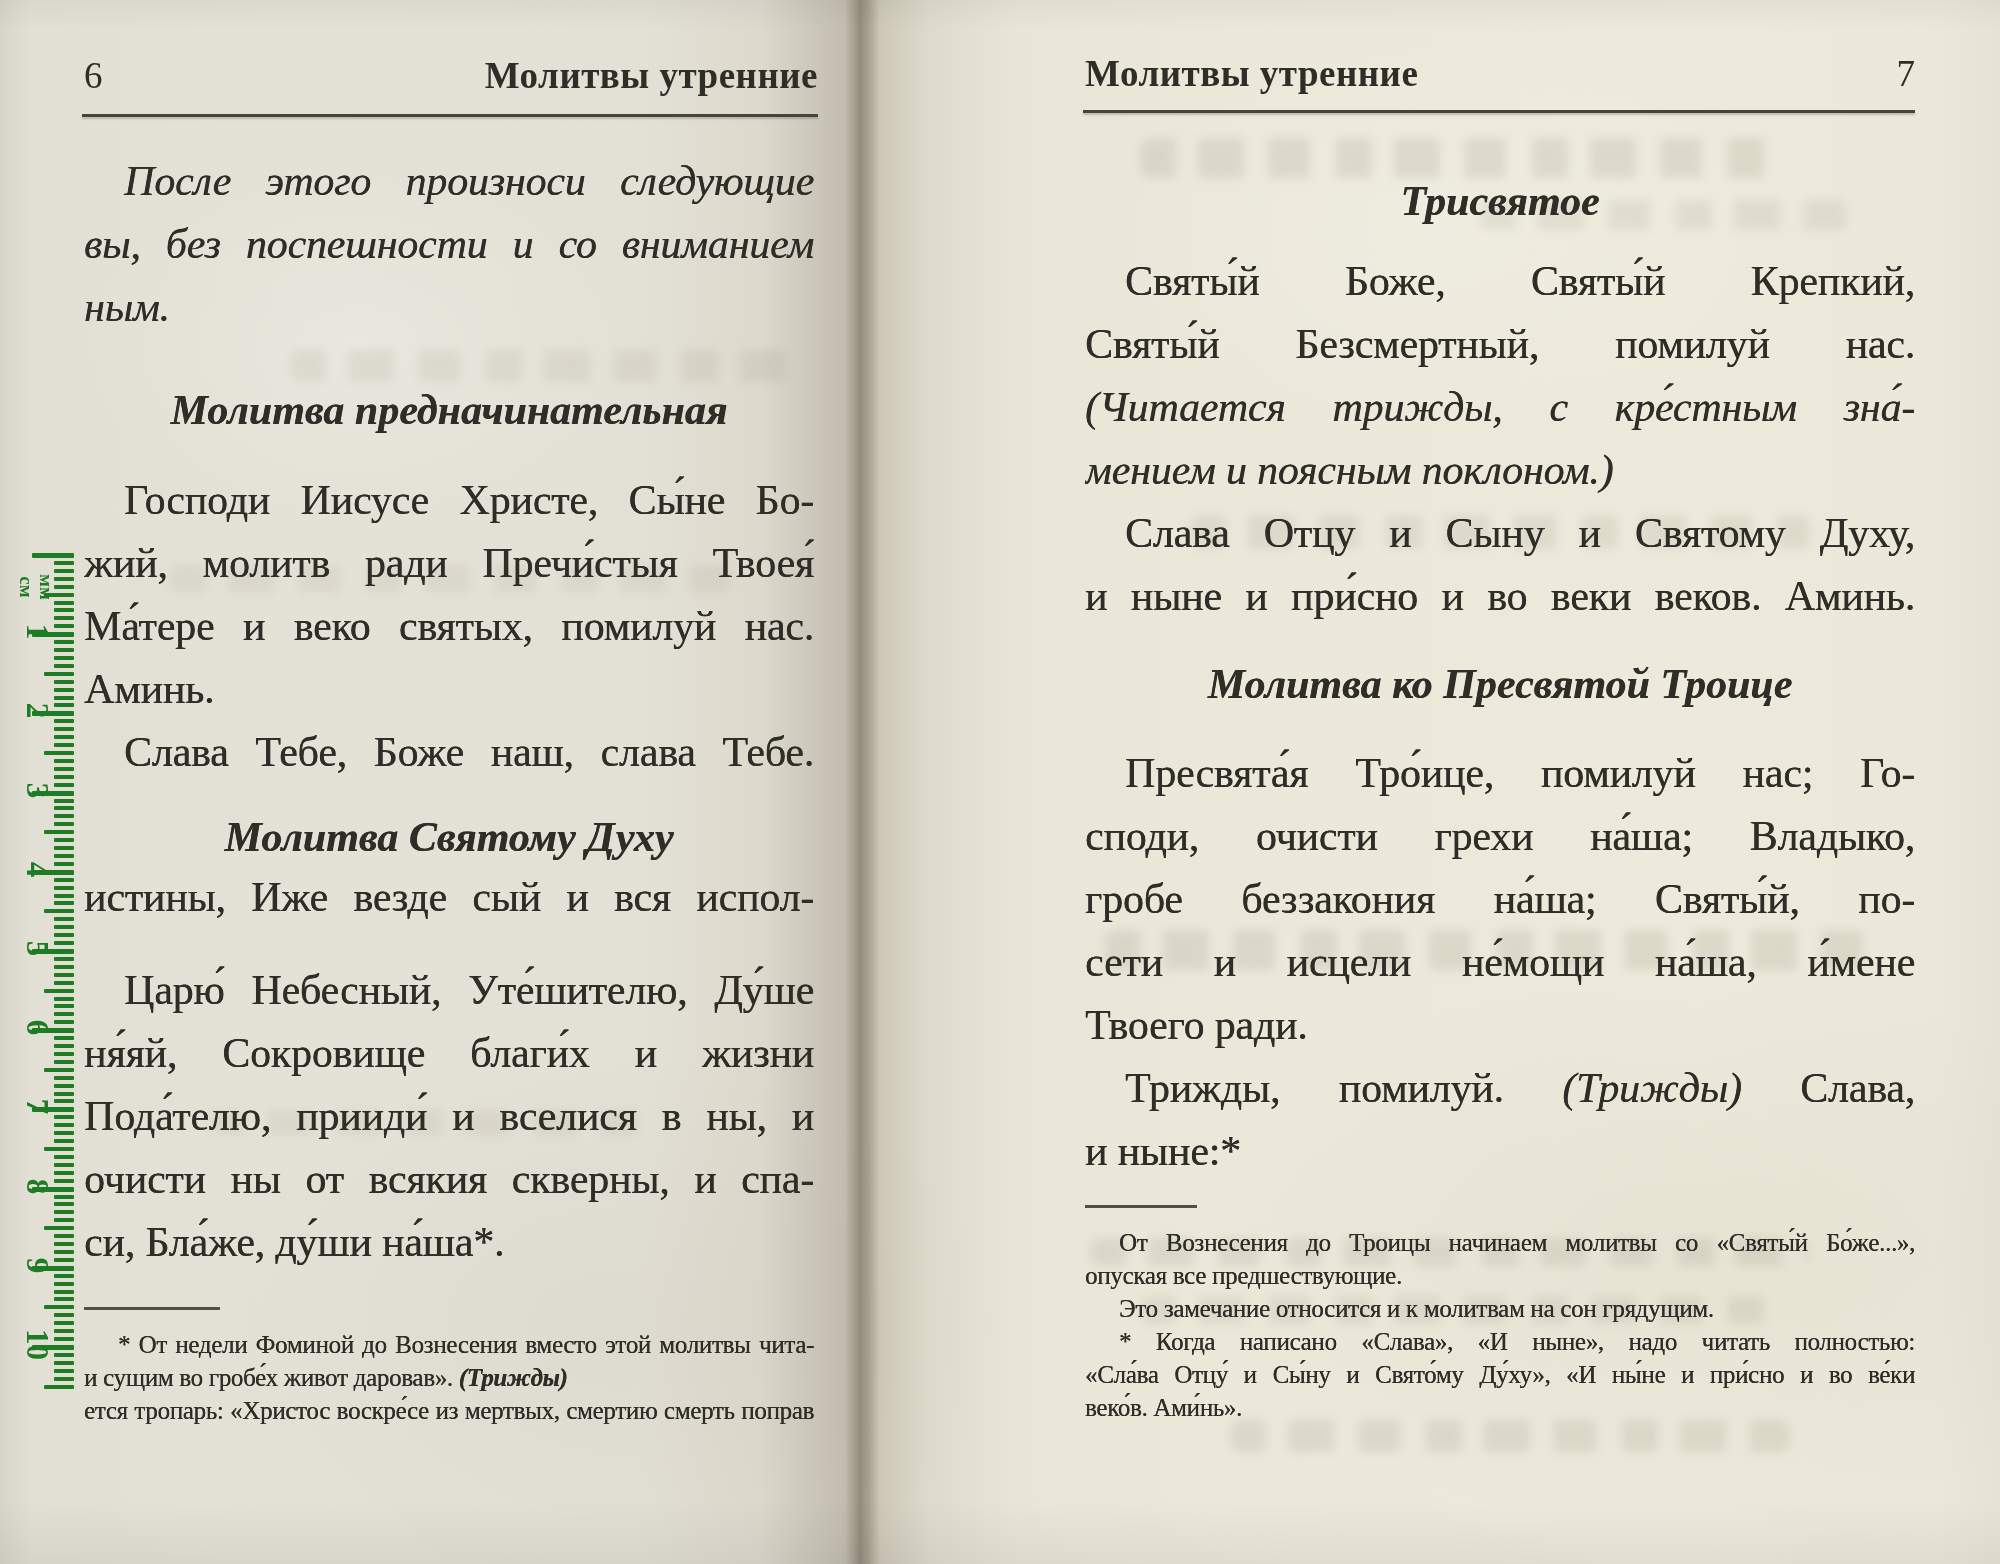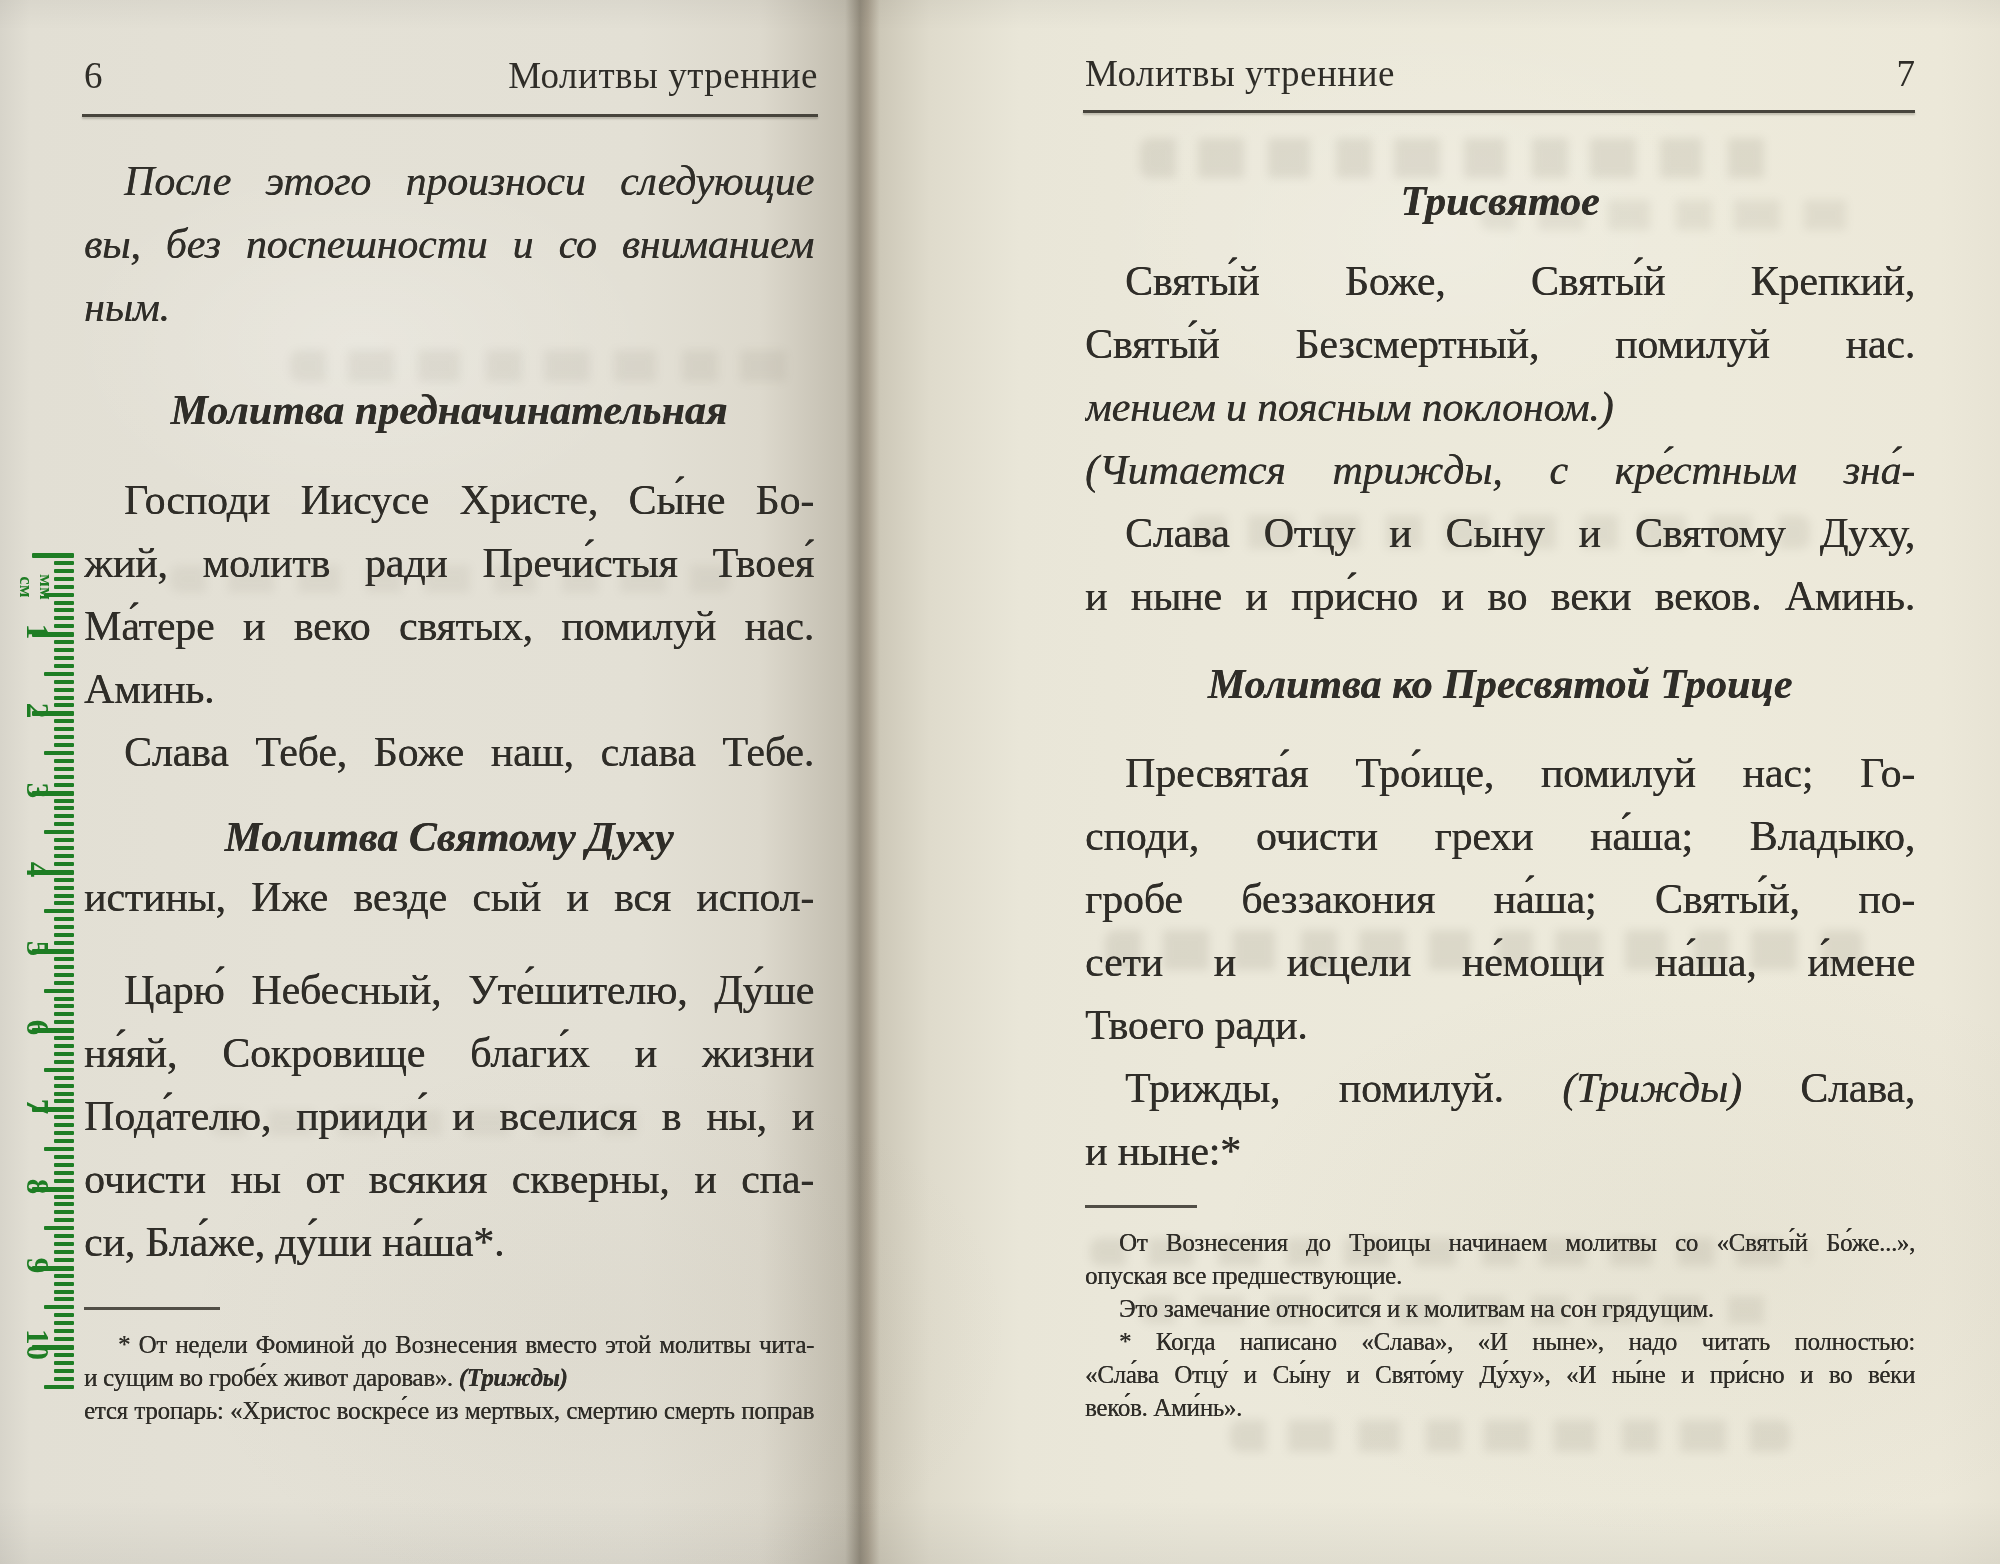--- a/index.html
+++ b/index.html
@@ -33,21 +33,21 @@
       rgba(112,106,88,1) 128px 170px, rgba(112,106,88,0) 170px 196px);
     filter:blur(5px);
     border-radius:10px;
   }
 
   
   .pagehead{
     position:absolute;display:flex;justify-content:space-between;align-items:baseline;
     font-size:37px;line-height:40px;
   }
-  .pagehead .title{font-weight:400;letter-spacing:.5px;}
+  .pagehead .title{font-weight:700;letter-spacing:.5px;}
   .pagehead .num{font-weight:400;}
   .headrule{position:absolute;height:3px;background:#47443c;box-shadow:0 2px 2px rgba(60,55,45,.25);}
 
   
   .tblock{position:absolute;}
   .line{
     font-size:42px;line-height:63px;height:63px;overflow:hidden;
     letter-spacing:-0.2px;
     text-align:justify;
     text-shadow:0.35px 0 currentColor;
@@ -274,22 +274,22 @@
     <span class="title">Молитвы утренние</span>
     <span class="num">7</span>
   </div>
   <div class="headrule" style="left:1083px;top:110px;width:832px;"></div>
 
   <div class="tblock" style="left:1085px;top:172px;width:830px;">
     <div class="heading">Трисвятое</div>
 
     <div class="line jl indent" style="margin-top:20px;">Святы́й Боже, Святы́й Крепкий,</div>
     <div class="line jl">Святы́й Безсмертный, помилуй нас.</div>
+    <div class="line it jl">(Читается трижды, с кре́стным зна́-</div>
     <div class="line it">мением и поясным поклоном.)</div>
-    <div class="line it jl">(Читается трижды, с кре́стным зна́-</div>
 
     <div class="line jl indent">Слава Отцу и Сыну и Святому Духу,</div>
     <div class="line jl">и ныне и при́сно и во веки веков. Аминь.</div>
 
     <div class="heading" style="margin-top:27px;">Молитва ко Пресвятой Троице</div>
 
     <div class="line jl indent" style="margin-top:29px;">Пресвята́я Тро́ице, помилуй нас; Го-</div>
     <div class="line jl">споди, очисти грехи на́ша; Владыко,</div>
     <div class="line jl">гробе беззакония на́ша; Святы́й, по-</div>
     <div class="line jl">сети и исцели не́мощи на́ша, и́мене</div>

